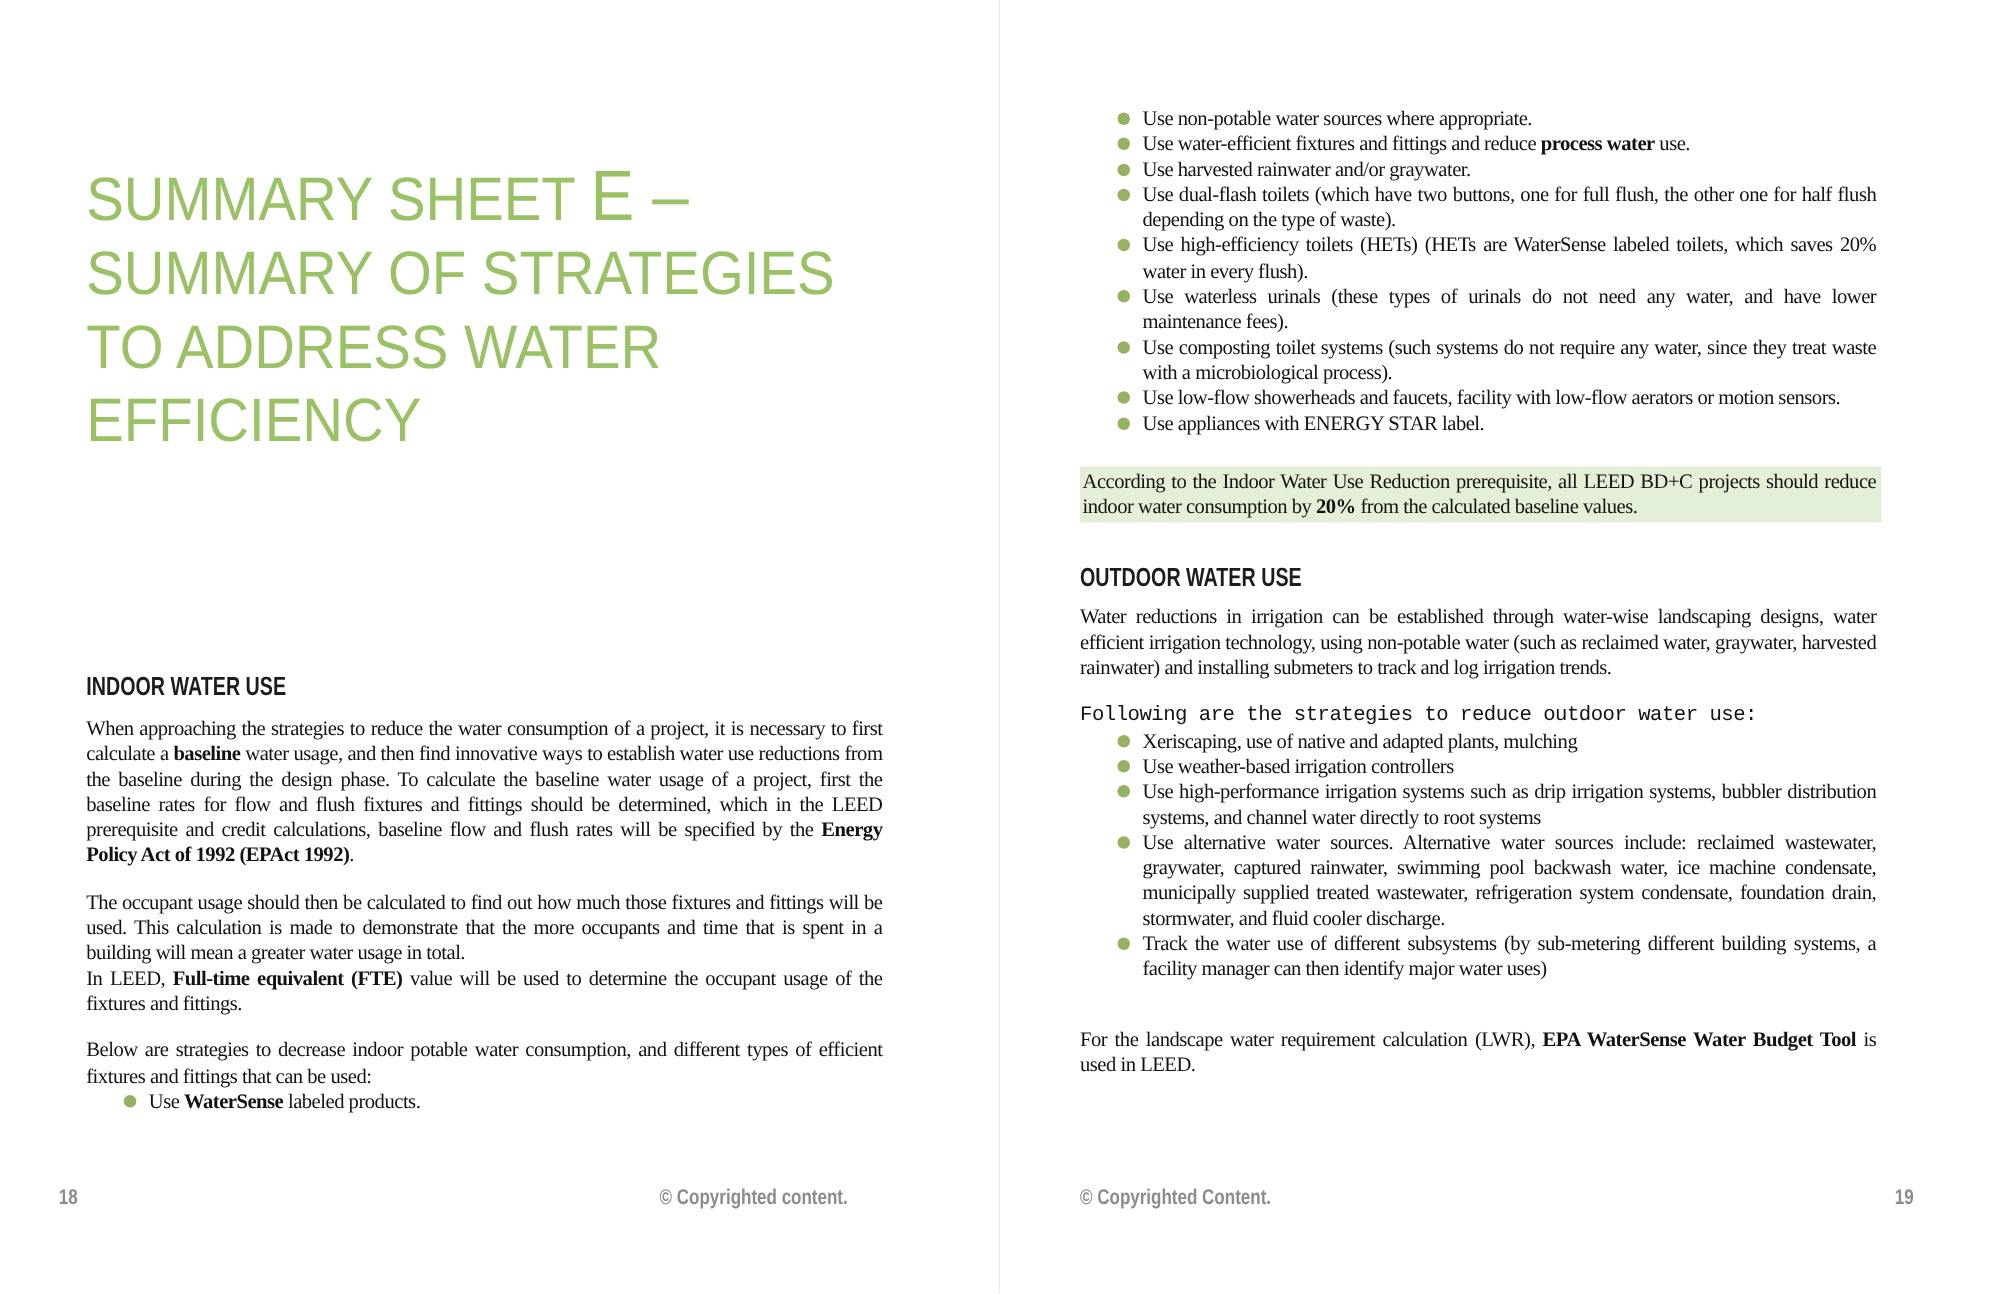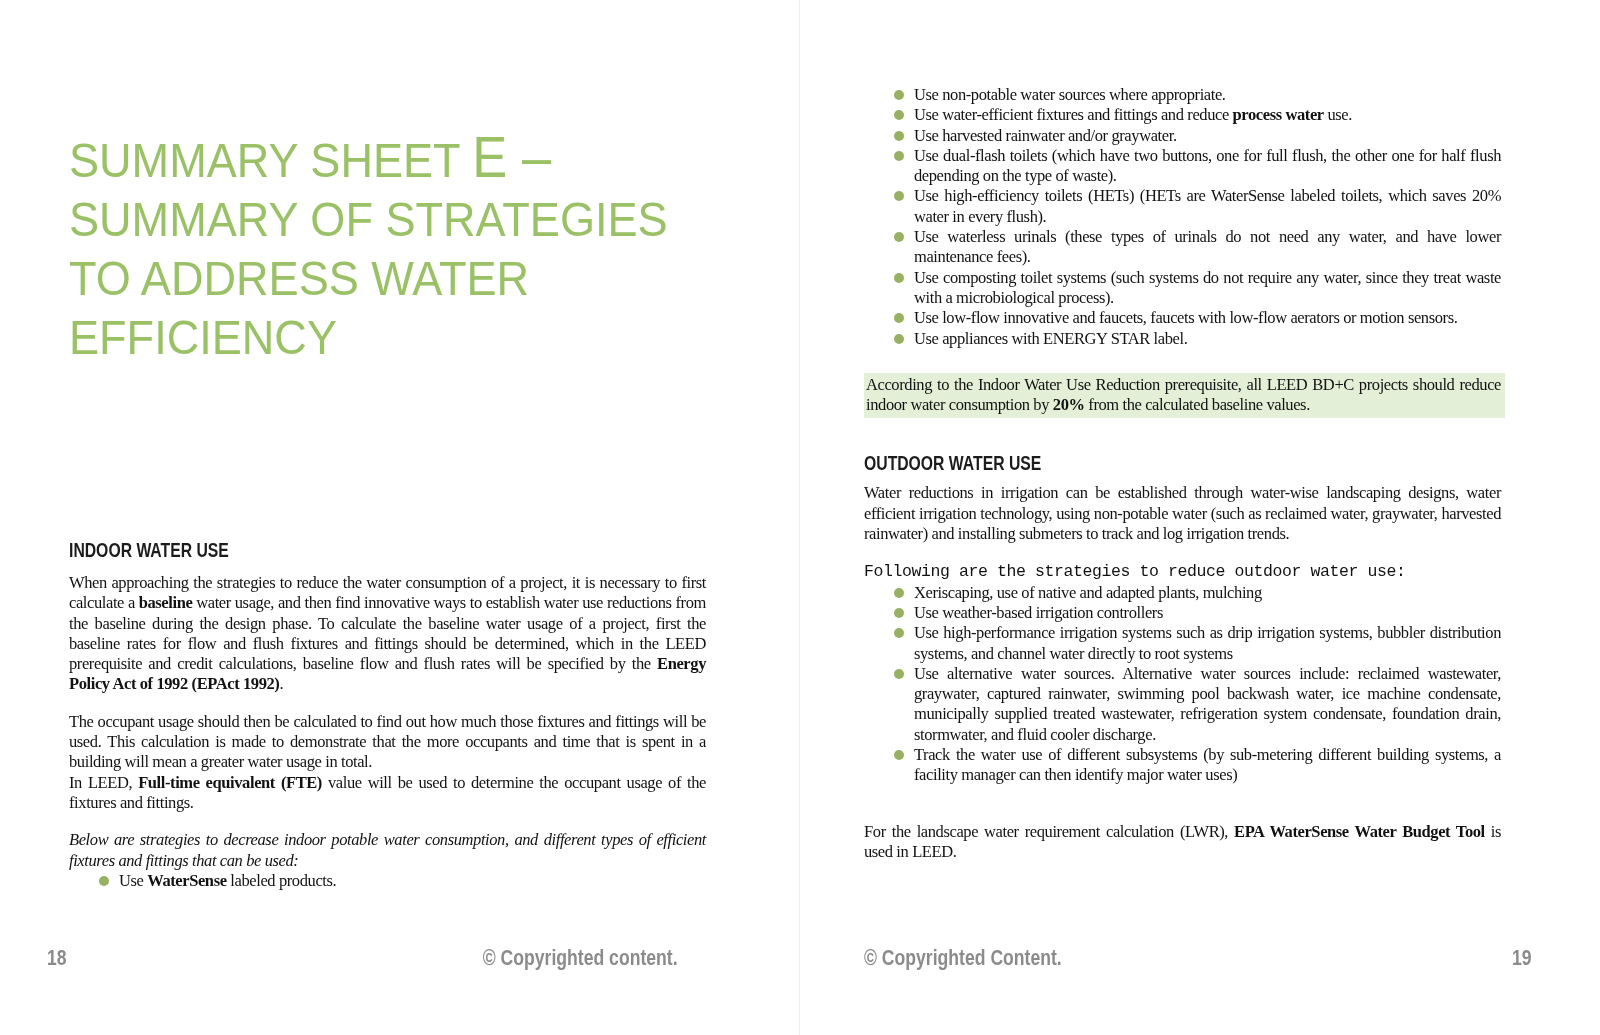--- a/index.html
+++ b/index.html
@@ -40,21 +40,21 @@
   h2.sec { margin: 0 0 13px 0; line-height: 21px; }
   h2.sec .cond {
     display: inline-block; white-space: nowrap;
     font-family: "Liberation Sans", sans-serif; font-weight: bold;
     font-size: 21px; letter-spacing: 0; color: var(--heading-text, #1c1c1c);
     transform: scaleX(0.75); transform-origin: 0 50%;
   }
   .sec2 { margin: 33px 0 10px 0 !important; }
 
   .body-col p { margin: 0 0 17px 0; }
-  p.tight   { margin: 0 !important; font-style: italic; }
+  p.tight   { margin: 0 !important; }
   p.leadin  { margin: 18px 0 0 0 !important; font-family: Liberation Mono, monospace; }
   p.closing { margin: 36px 0 0 0 !important; }
 
   .bullets { list-style: none; margin: 0; padding: 0; }
   .bullets li { position: relative; padding-left: 50px; }
   .bullets .dot {
     position: absolute; left: 30px; top: 5px;
     width: 10px; height: 10px; border-radius: 50%;
     background: var(--bullet-green, #97b163);
   }
@@ -64,21 +64,21 @@
   .highlight {
     background: var(--highlight-bg, #e3efd7);
     margin: 24px -4px 0 0;
     padding: 2px 4px 3px 2px;
   }
 
   
   .footer {
     position: absolute; top: 948px; line-height: 20px;
     font-family: "Liberation Sans", sans-serif; font-weight: bold;
-    font-size: 22px; color: var(--footer-gray, #8b8b8b);
+    font-size: 17px; color: var(--footer-gray, #8b8b8b);
     white-space: nowrap;
   }
   .footer .condF { display: inline-block; transform: scaleX(0.8); transform-origin: 0 50%; }
   .footer .condF.o-right { transform-origin: 100% 50%; }
   #pn-left    { left: 46px; }
   #copy-left  { right: 123px; text-align: right; }
   #copy-right { left: 64px; }
   #pn-right   { right: 69px; text-align: right; }
 </style>
 </head>
@@ -114,21 +114,21 @@
 
   <div class="body-col" id="right-col">
     <ul class="bullets">
         <li><span class="dot"></span><span><span>Use non-potable water sources where appropriate.</span></span></li>
         <li><span class="dot"></span><span><span>Use water-efficient fixtures and fittings and reduce </span><span class="b">process water</span><span> use.</span></span></li>
         <li><span class="dot"></span><span><span>Use harvested rainwater and/or graywater.</span></span></li>
         <li><span class="dot"></span><span><span>Use dual-flash toilets (which have two buttons, one for full flush, the other one for half flush depending on the type of waste).</span></span></li>
         <li><span class="dot"></span><span><span>Use high-efficiency toilets (HETs) (HETs are WaterSense labeled toilets, which saves 20% water in every flush).</span></span></li>
         <li><span class="dot"></span><span><span>Use waterless urinals (these types of urinals do not need any water, and have lower maintenance fees).</span></span></li>
         <li><span class="dot"></span><span><span>Use composting toilet systems (such systems do not require any water, since they treat waste with a microbiological process).</span></span></li>
-        <li><span class="dot"></span><span><span>Use low-flow innovative and faucets, faucets with low-flow aerators or motion sensors.</span></span></li>
+        <li><span class="dot"></span><span><span>Use low-flow showerheads and faucets, facility with low-flow aerators or motion sensors.</span></span></li>
         <li><span class="dot"></span><span><span>Use appliances with ENERGY STAR label.</span></span></li>
       </ul>
 
     <div class="highlight"><span>According to the Indoor Water Use Reduction prerequisite, all LEED BD+C projects should reduce indoor water consumption by </span><span class="b">20%</span><span> from the calculated baseline values.</span></div>
 
     <h2 class="sec sec2">
       <span class="cond">OUTDOOR WATER USE</span>
     </h2>
 
     <p><span>Water reductions in irrigation can be established through water-wise landscaping designs, water efficient irrigation technology, using non-potable water (such as reclaimed water, graywater, harvested rainwater) and installing submeters to track and log irrigation trends.</span></p>

